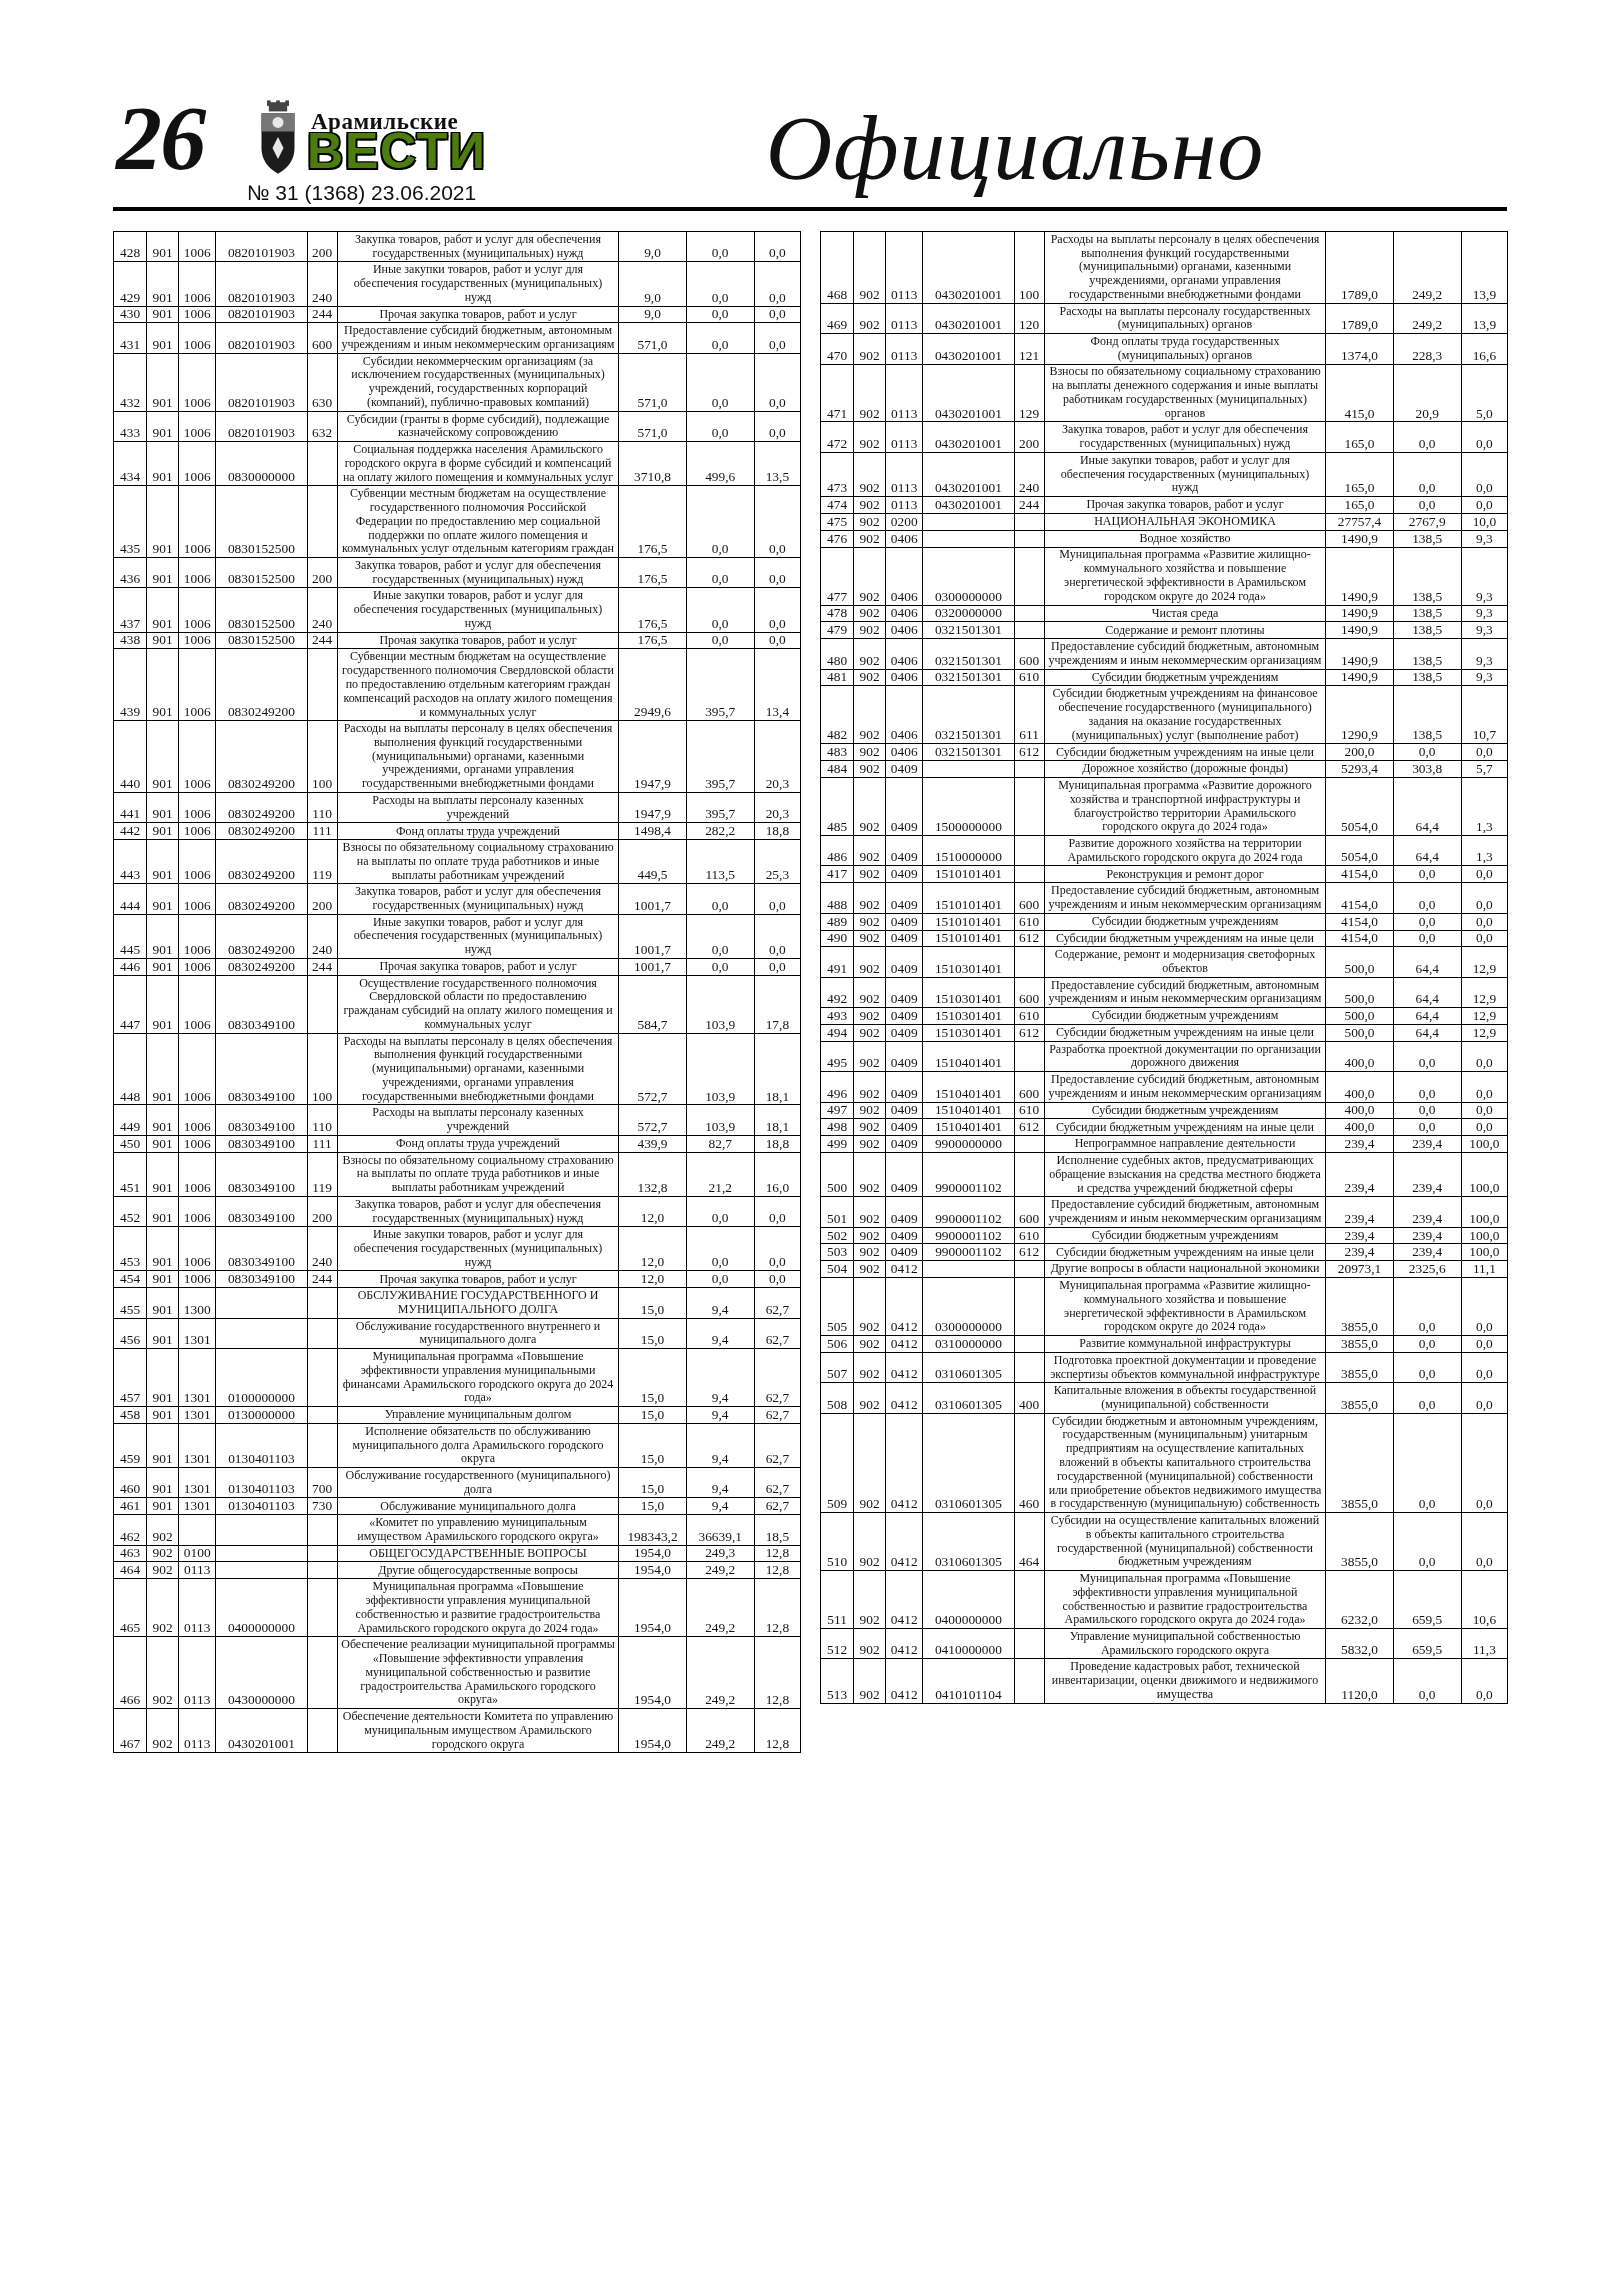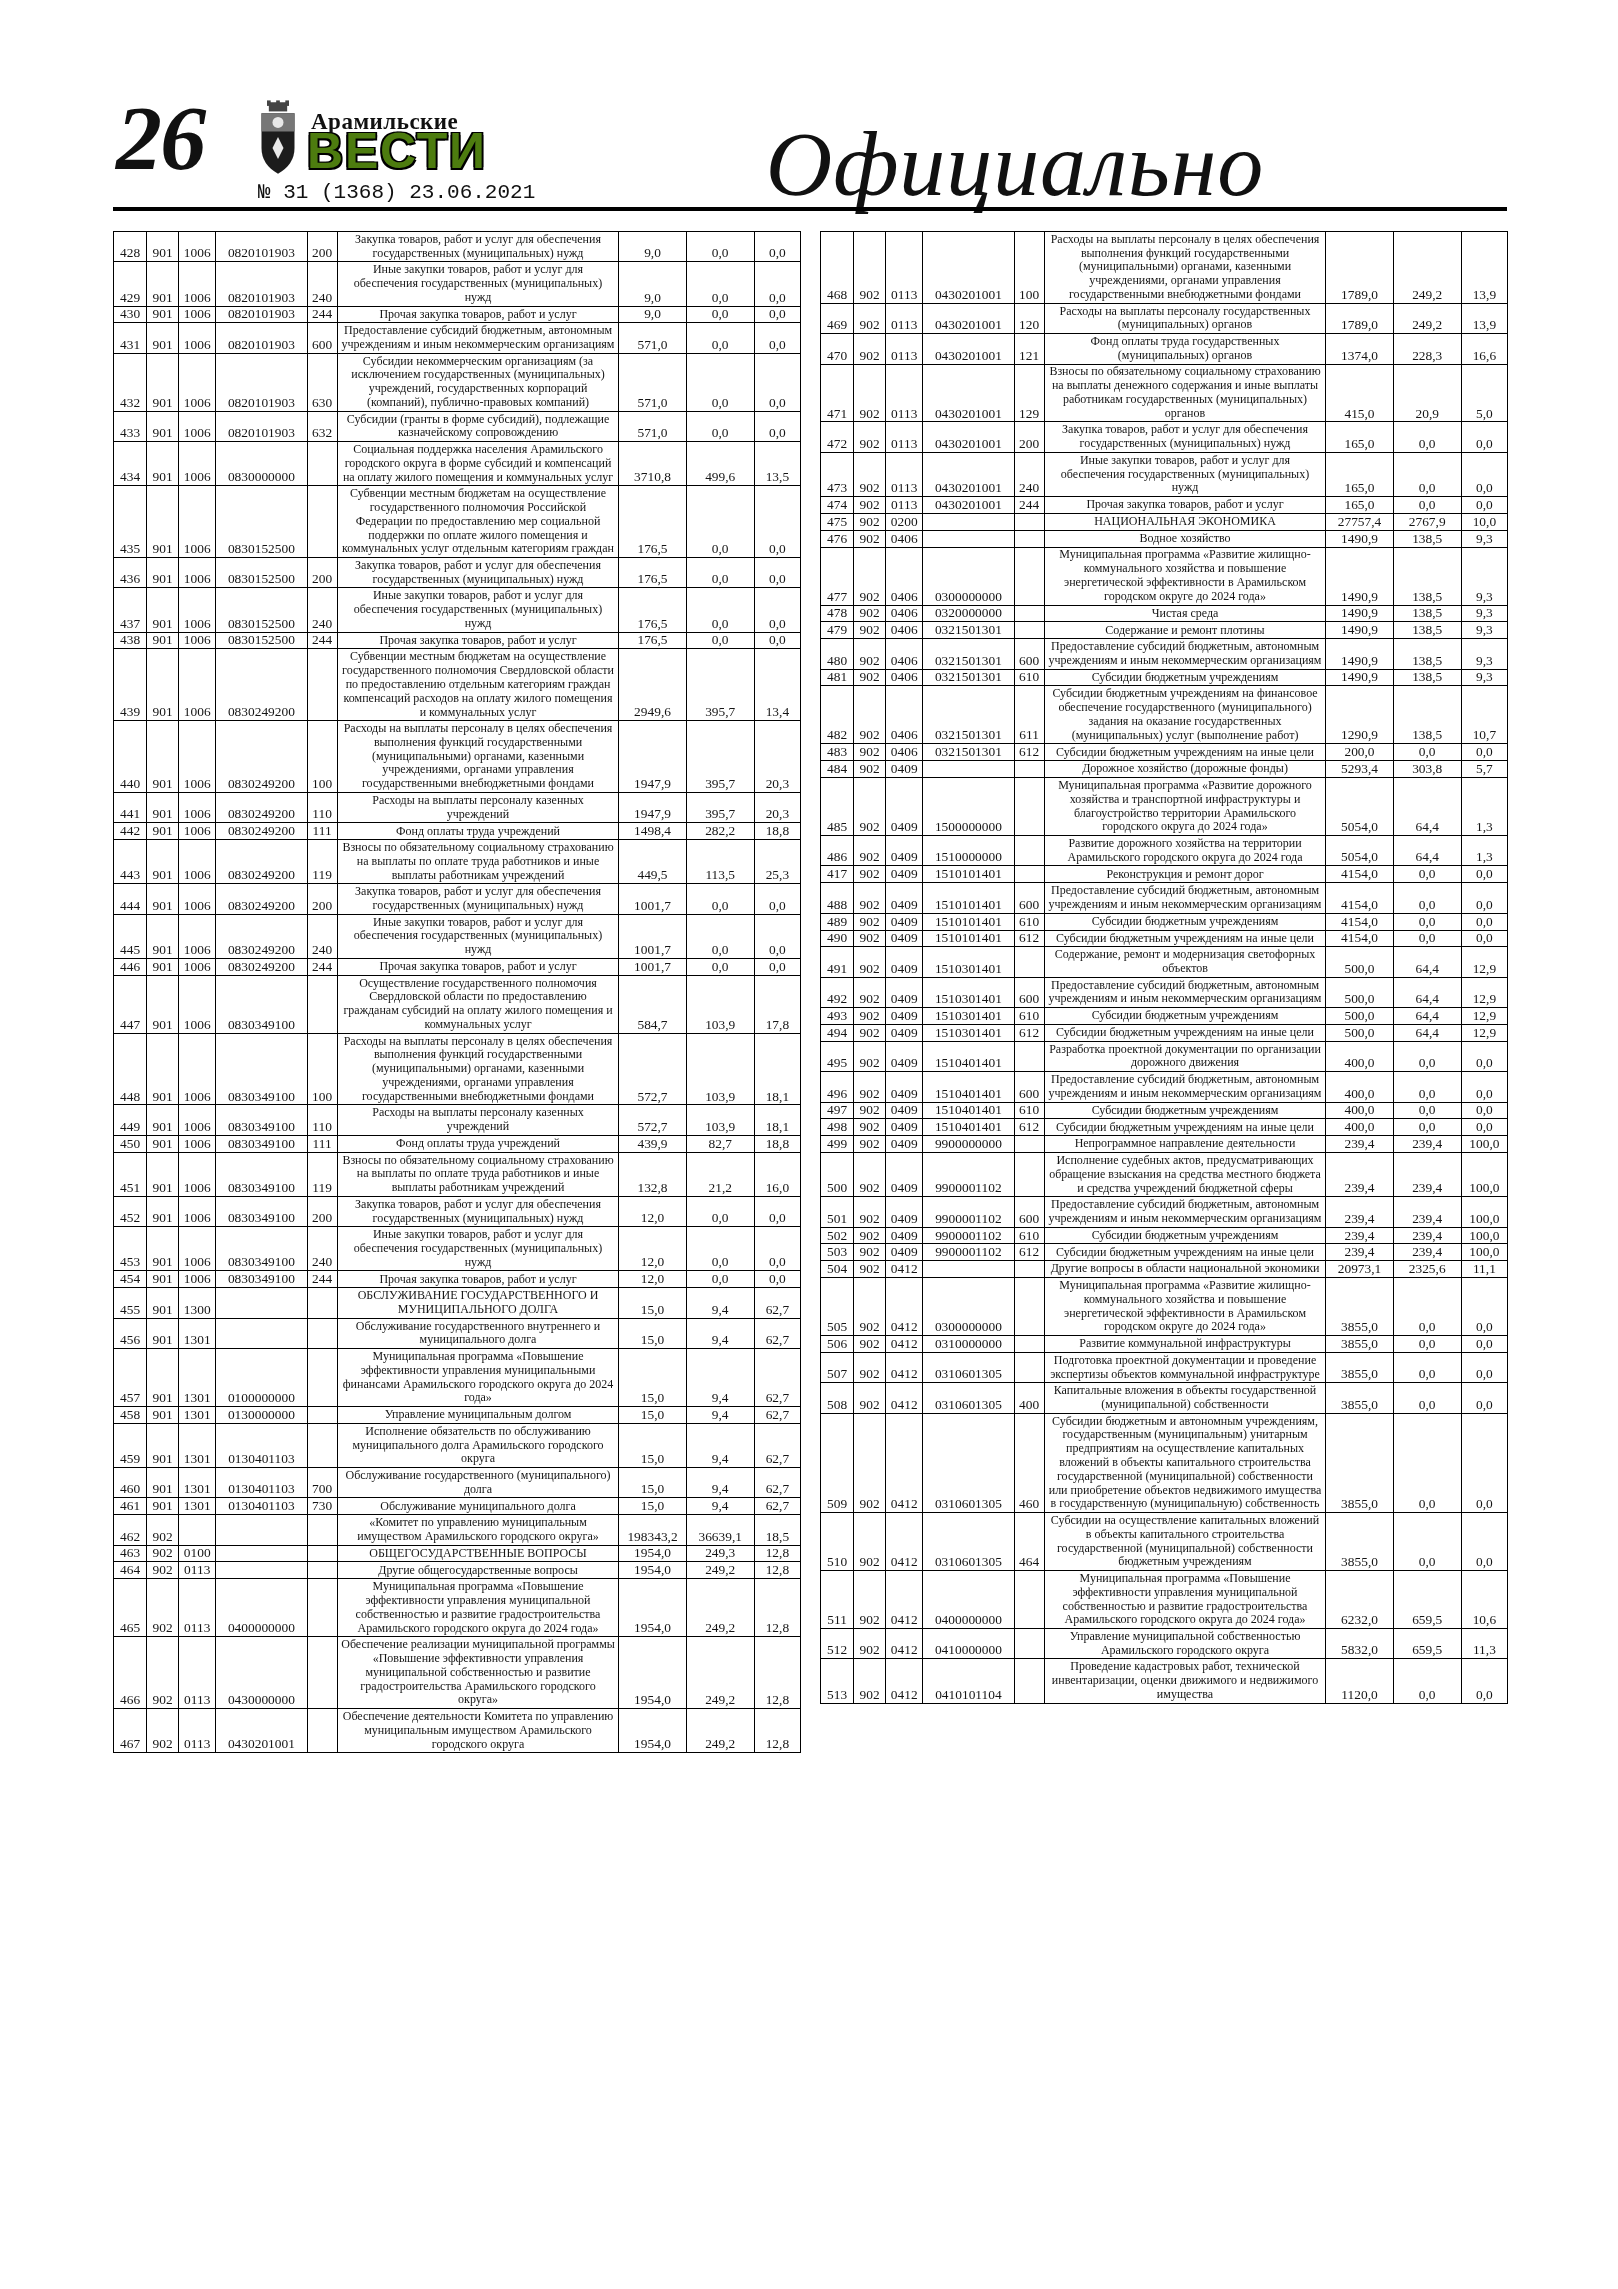--- a/index.html
+++ b/index.html
@@ -17,25 +17,25 @@
   .emblem{left:256px;top:100px;width:44px;height:76px;}
   .masthead-top{
     left:311px;top:109px;font-size:23px;font-weight:bold;
     font-family:Liberation Serif, serif;letter-spacing:0.5px;
   }
   .masthead-main{
     left:307px;top:126px;font-size:50px;line-height:1;font-weight:bold;
     font-family:"Liberation Sans", sans-serif;color:#4d7c0f;letter-spacing:1.8px;
     text-shadow:-1.8px -0.9px 0 #000, 1.8px -0.9px 0 #000, -1.8px 1.8px 0 #000, 1.8px 1.8px 0 #000;
   }
-  .issue-line{left:258px;top:181px;font-size:21px;font-family:Liberation Mono, monospace;}
+  .issue-line{left:247px;top:181px;font-size:21px;font-family:Liberation Sans, sans-serif;}
   .section-title{
     left:738px;top:98px;width:554px;text-align:center;
     font-size:92px;line-height:1.1;font-style:italic;
-    font-family:"Liberation Serif", serif;letter-spacing:0.9px;margin-top:16px;
+    font-family:"Liberation Serif", serif;letter-spacing:0.9px;
   }
   .header-rule{left:113px;top:207px;width:1394px;height:3.7px;background:#000;}
   
   table.budget{
     border-collapse:collapse;table-layout:fixed;position:absolute;top:231px;
     width:688px;
   }
   #t-left{left:113px;}
   #t-right{left:820px;}
   td{

